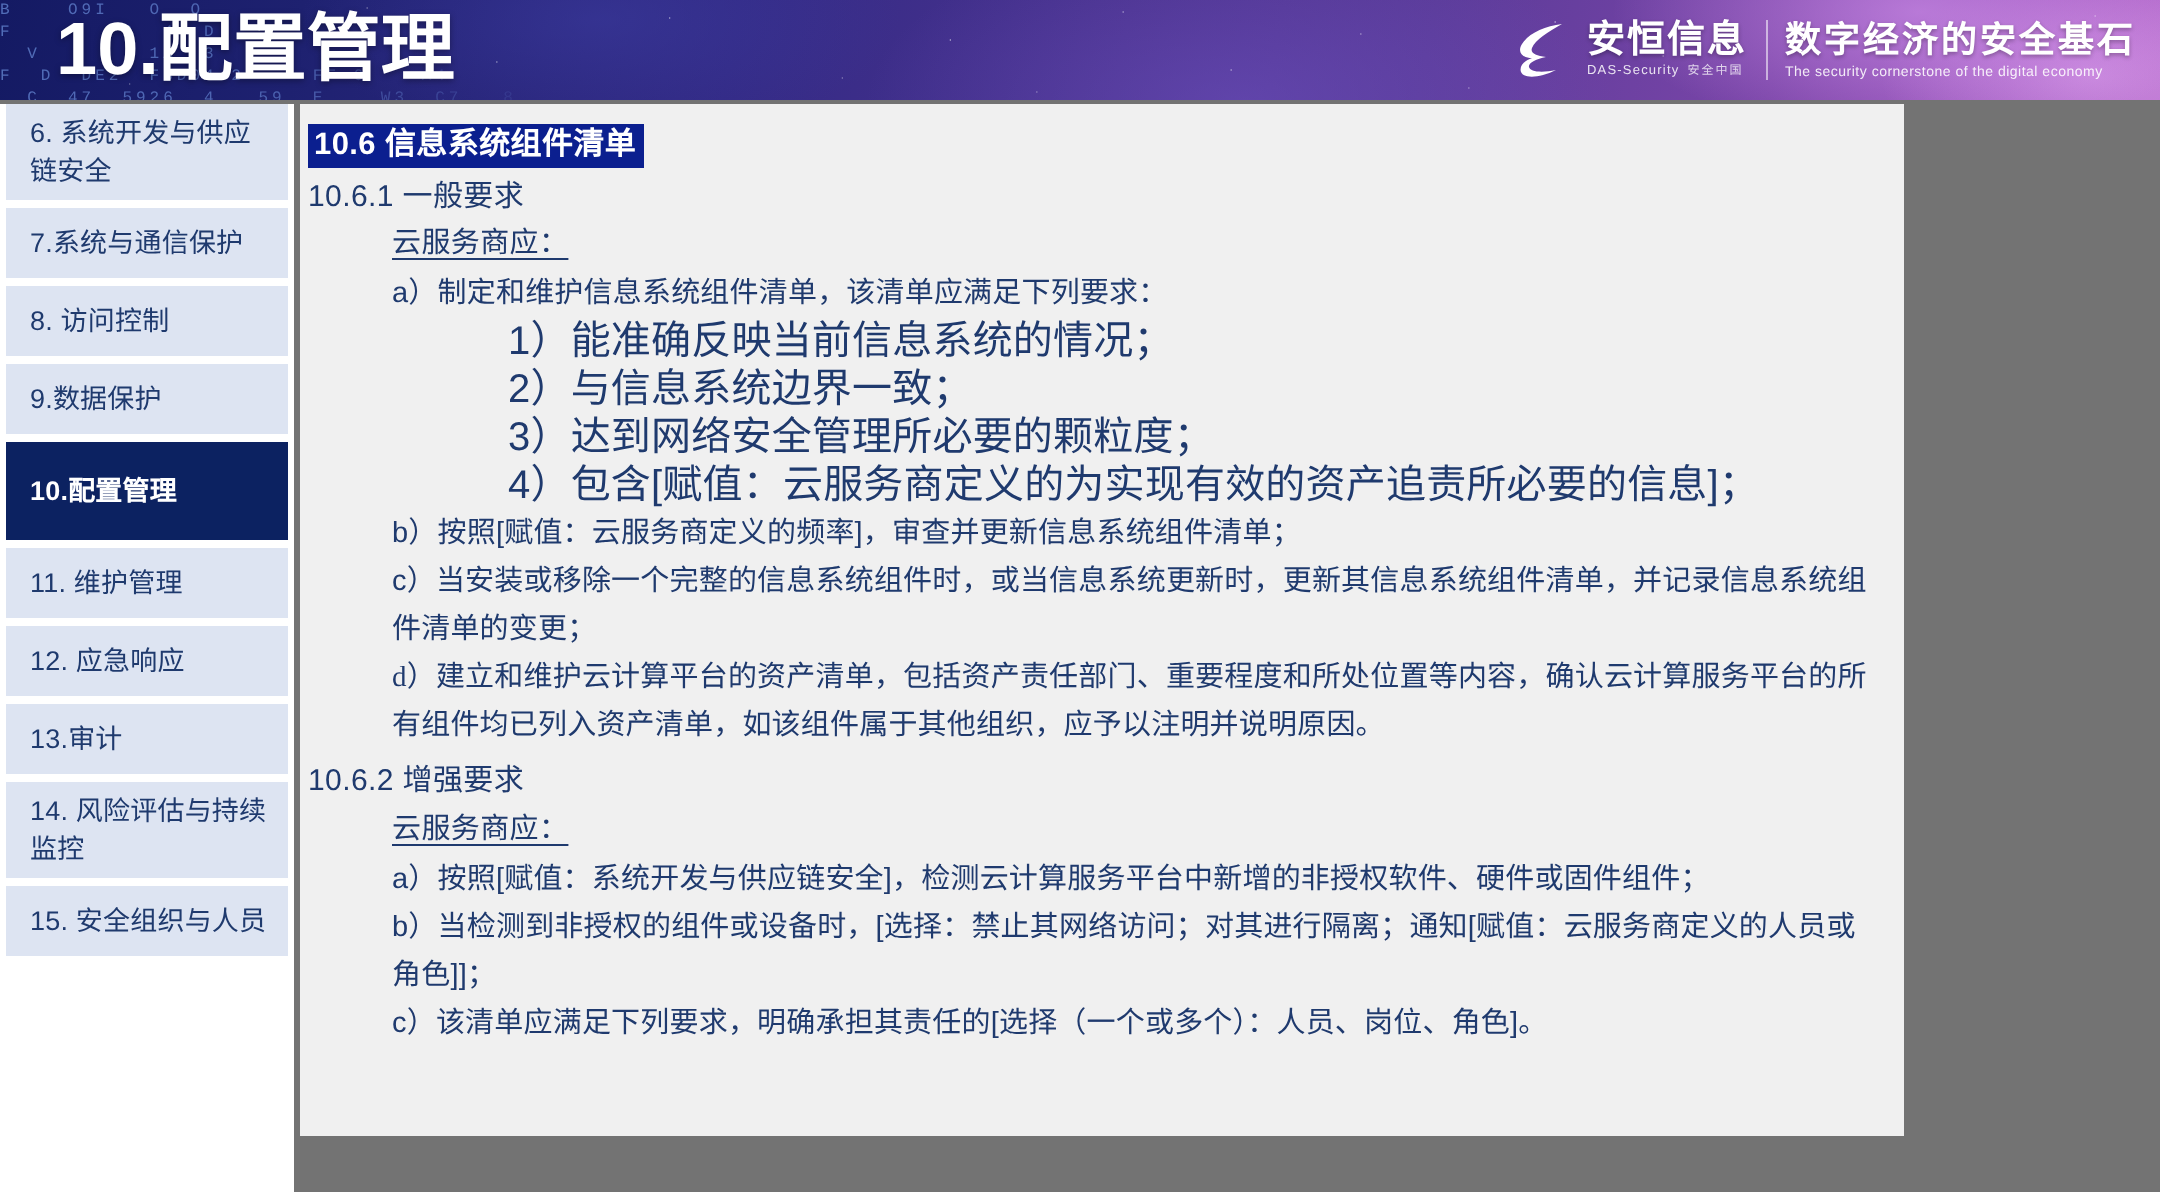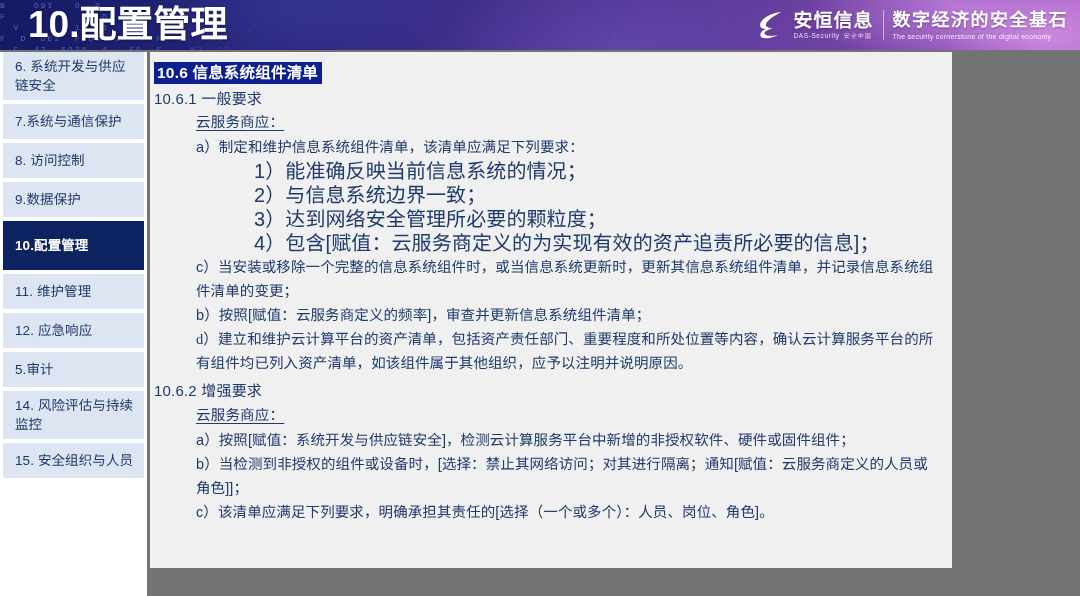--- a/index.html
+++ b/index.html
@@ -217,21 +217,21 @@
     <div class="nav-item active h2">
         <span class="nav-label">10.配置管理</span>
       </div>
     <div class="nav-item">
         <span class="nav-label">11. 维护管理</span>
       </div>
     <div class="nav-item">
         <span class="nav-label">12. 应急响应</span>
       </div>
     <div class="nav-item">
-        <span class="nav-label">5.审计</span>
+        <span class="nav-label">13.审计</span>
       </div>
     <div class="nav-item h1">
         <span class="nav-label">14. 风险评估与持续监控</span>
       </div>
     <div class="nav-item">
         <span class="nav-label">15. 安全组织与人员</span>
       </div>
   </div>
 
   <div class="content">
@@ -245,22 +245,22 @@
         <span class="lead">云服务商应：</span>
       </div>
 
       <div class="item-a">a）制定和维护信息系统组件清单，该清单应满足下列要求：</div>
 
       <div class="item-num">1）能准确反映当前信息系统的情况；</div>
       <div class="item-num">2）与信息系统边界一致；</div>
       <div class="item-num">3）达到网络安全管理所必要的颗粒度；</div>
       <div class="item-num">4）包含[赋值：云服务商定义的为实现有效的资产追责所必要的信息]；</div>
 
+      <div class="item-a">b）按照[赋值：云服务商定义的频率]，审查并更新信息系统组件清单；</div>
       <div class="item-a">c）当安装或移除一个完整的信息系统组件时，或当信息系统更新时，更新其信息系统组件清单，并记录信息系统组件清单的变更；</div>
-      <div class="item-a">b）按照[赋值：云服务商定义的频率]，审查并更新信息系统组件清单；</div>
       <div class="blk-d">d）建立和维护云计算平台的资产清单，包括资产责任部门、重要程度和所处位置等内容，确认云计算服务平台的所有组件均已列入资产清单，如该组件属于其他组织，应予以注明并说明原因。</div>
 
       <div class="sub-title2">10.6.2 增强要求</div>
 
       <div class="lead-wrap">
         <span class="lead">云服务商应：</span>
       </div>
 
       <div class="item-a">a）按照[赋值：系统开发与供应链安全]，检测云计算服务平台中新增的非授权软件、硬件或固件组件；</div>
       <div class="item-a">b）当检测到非授权的组件或设备时，[选择：禁止其网络访问；对其进行隔离；通知[赋值：云服务商定义的人员或角色]]；</div>

